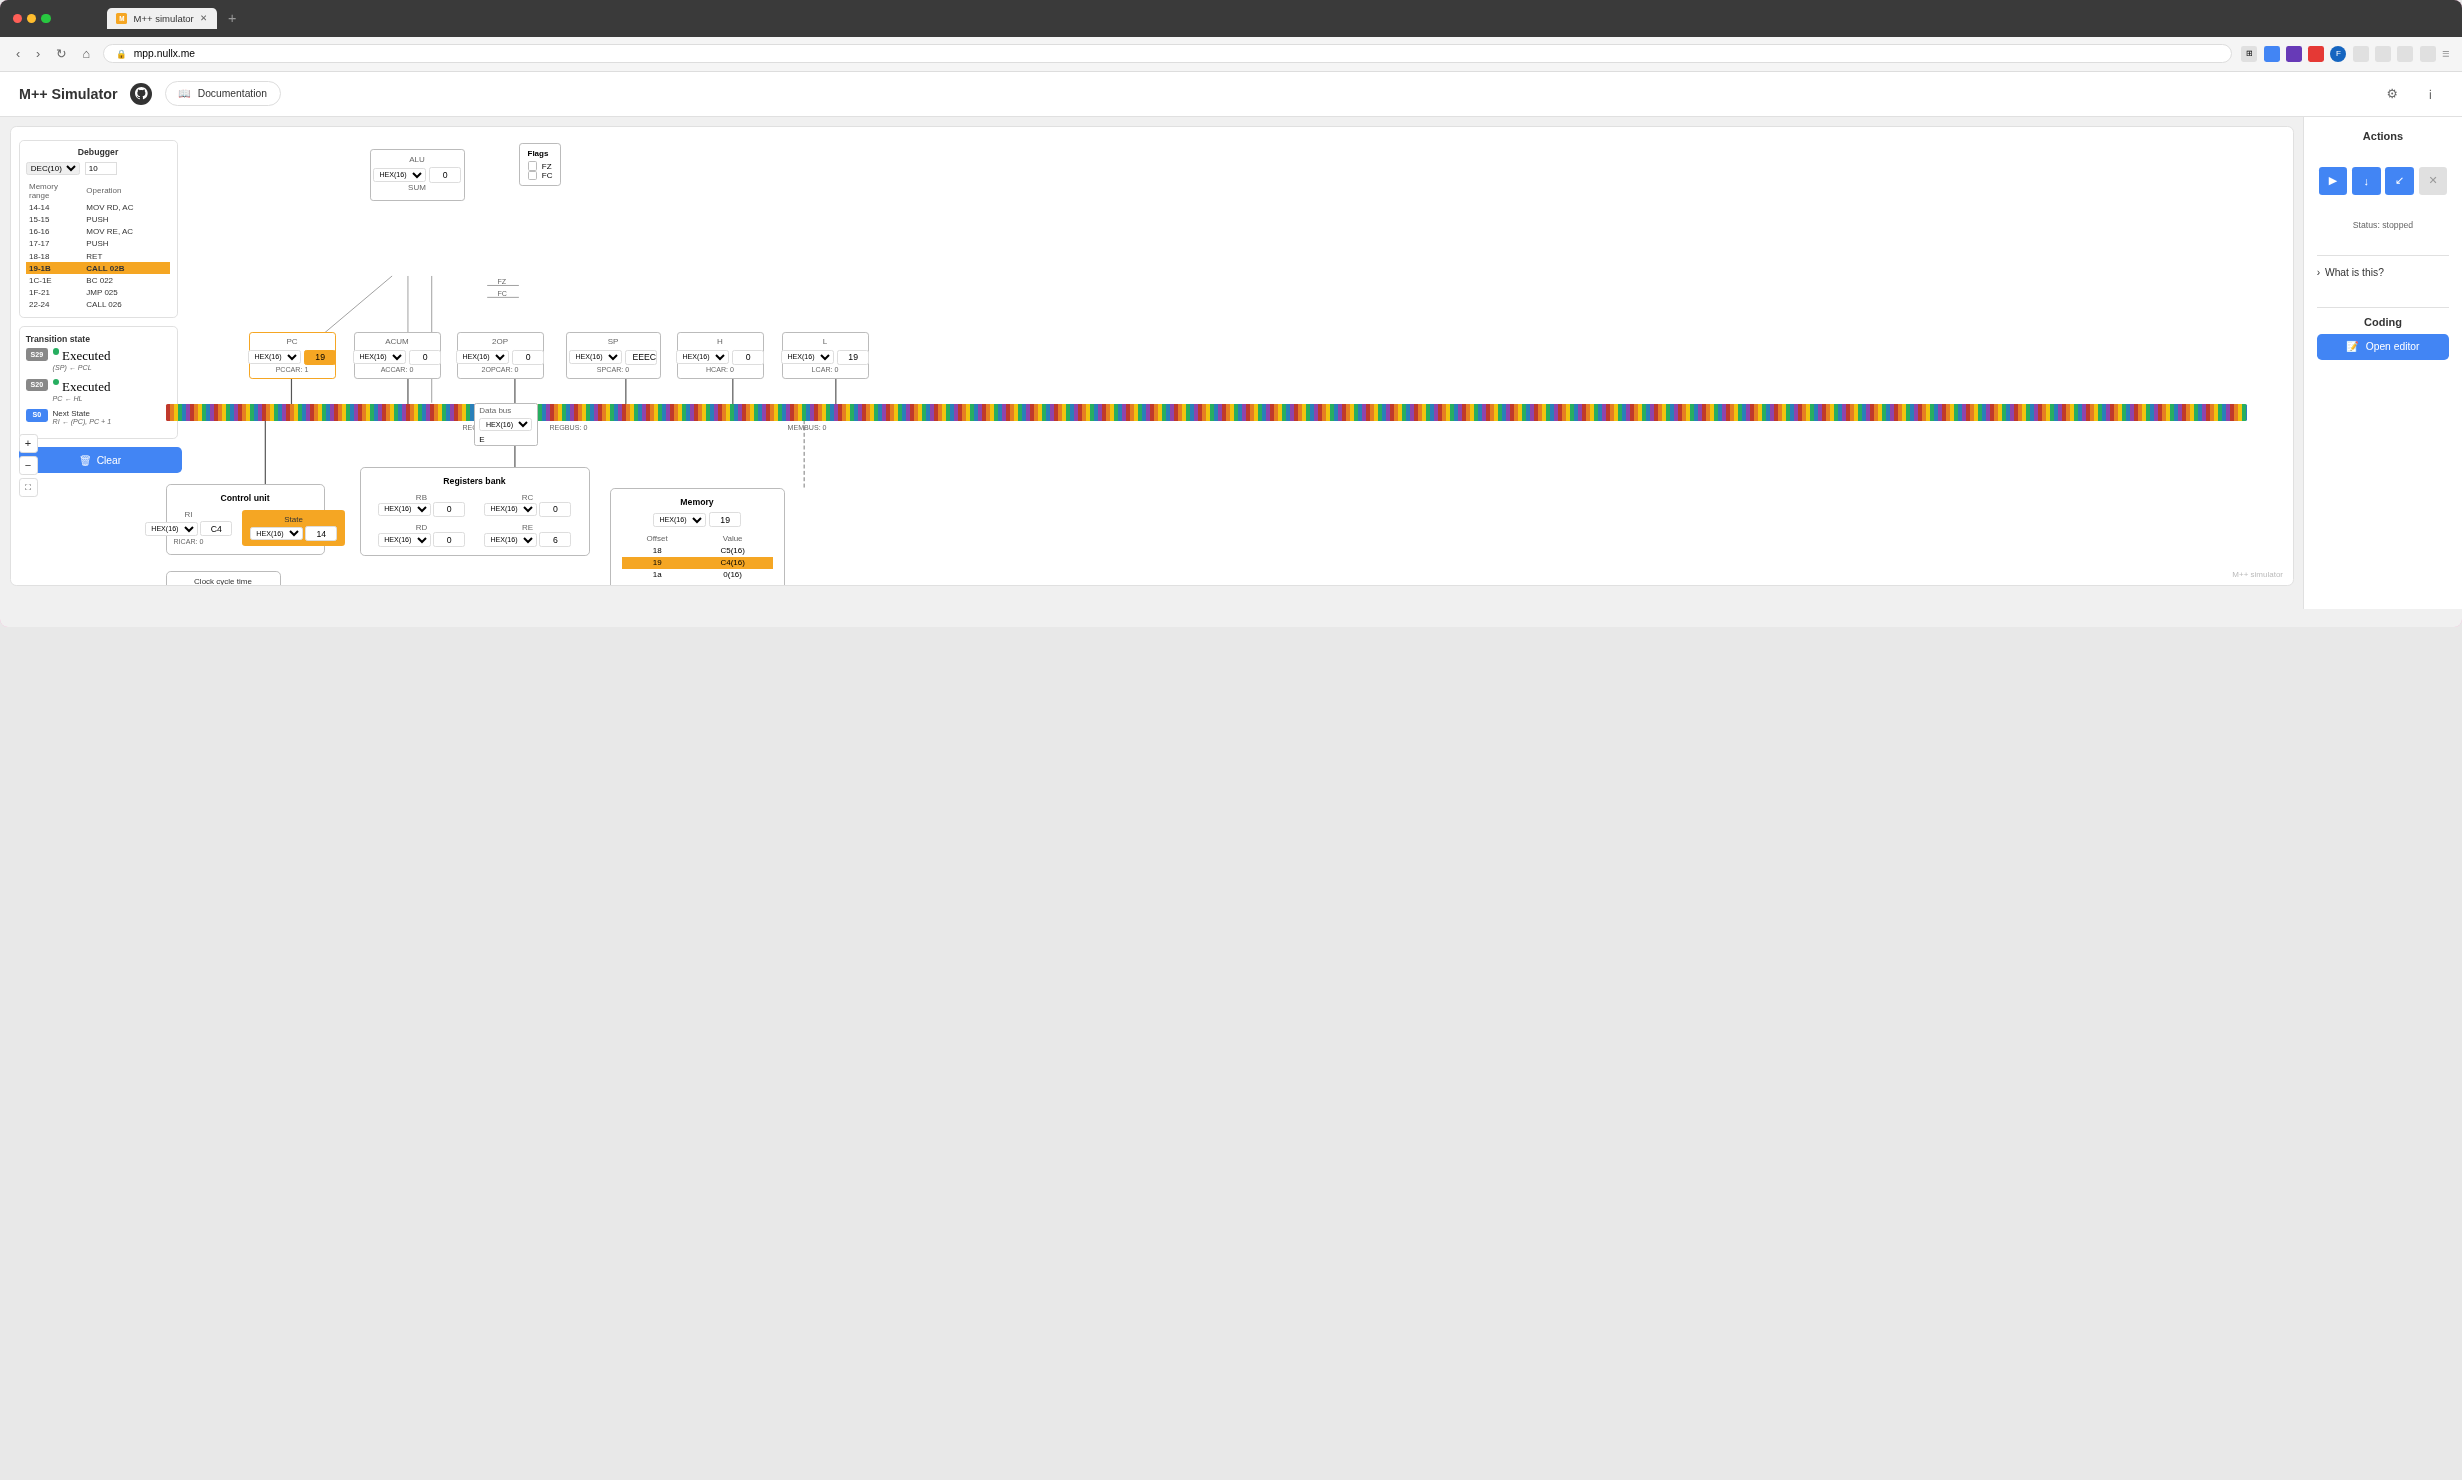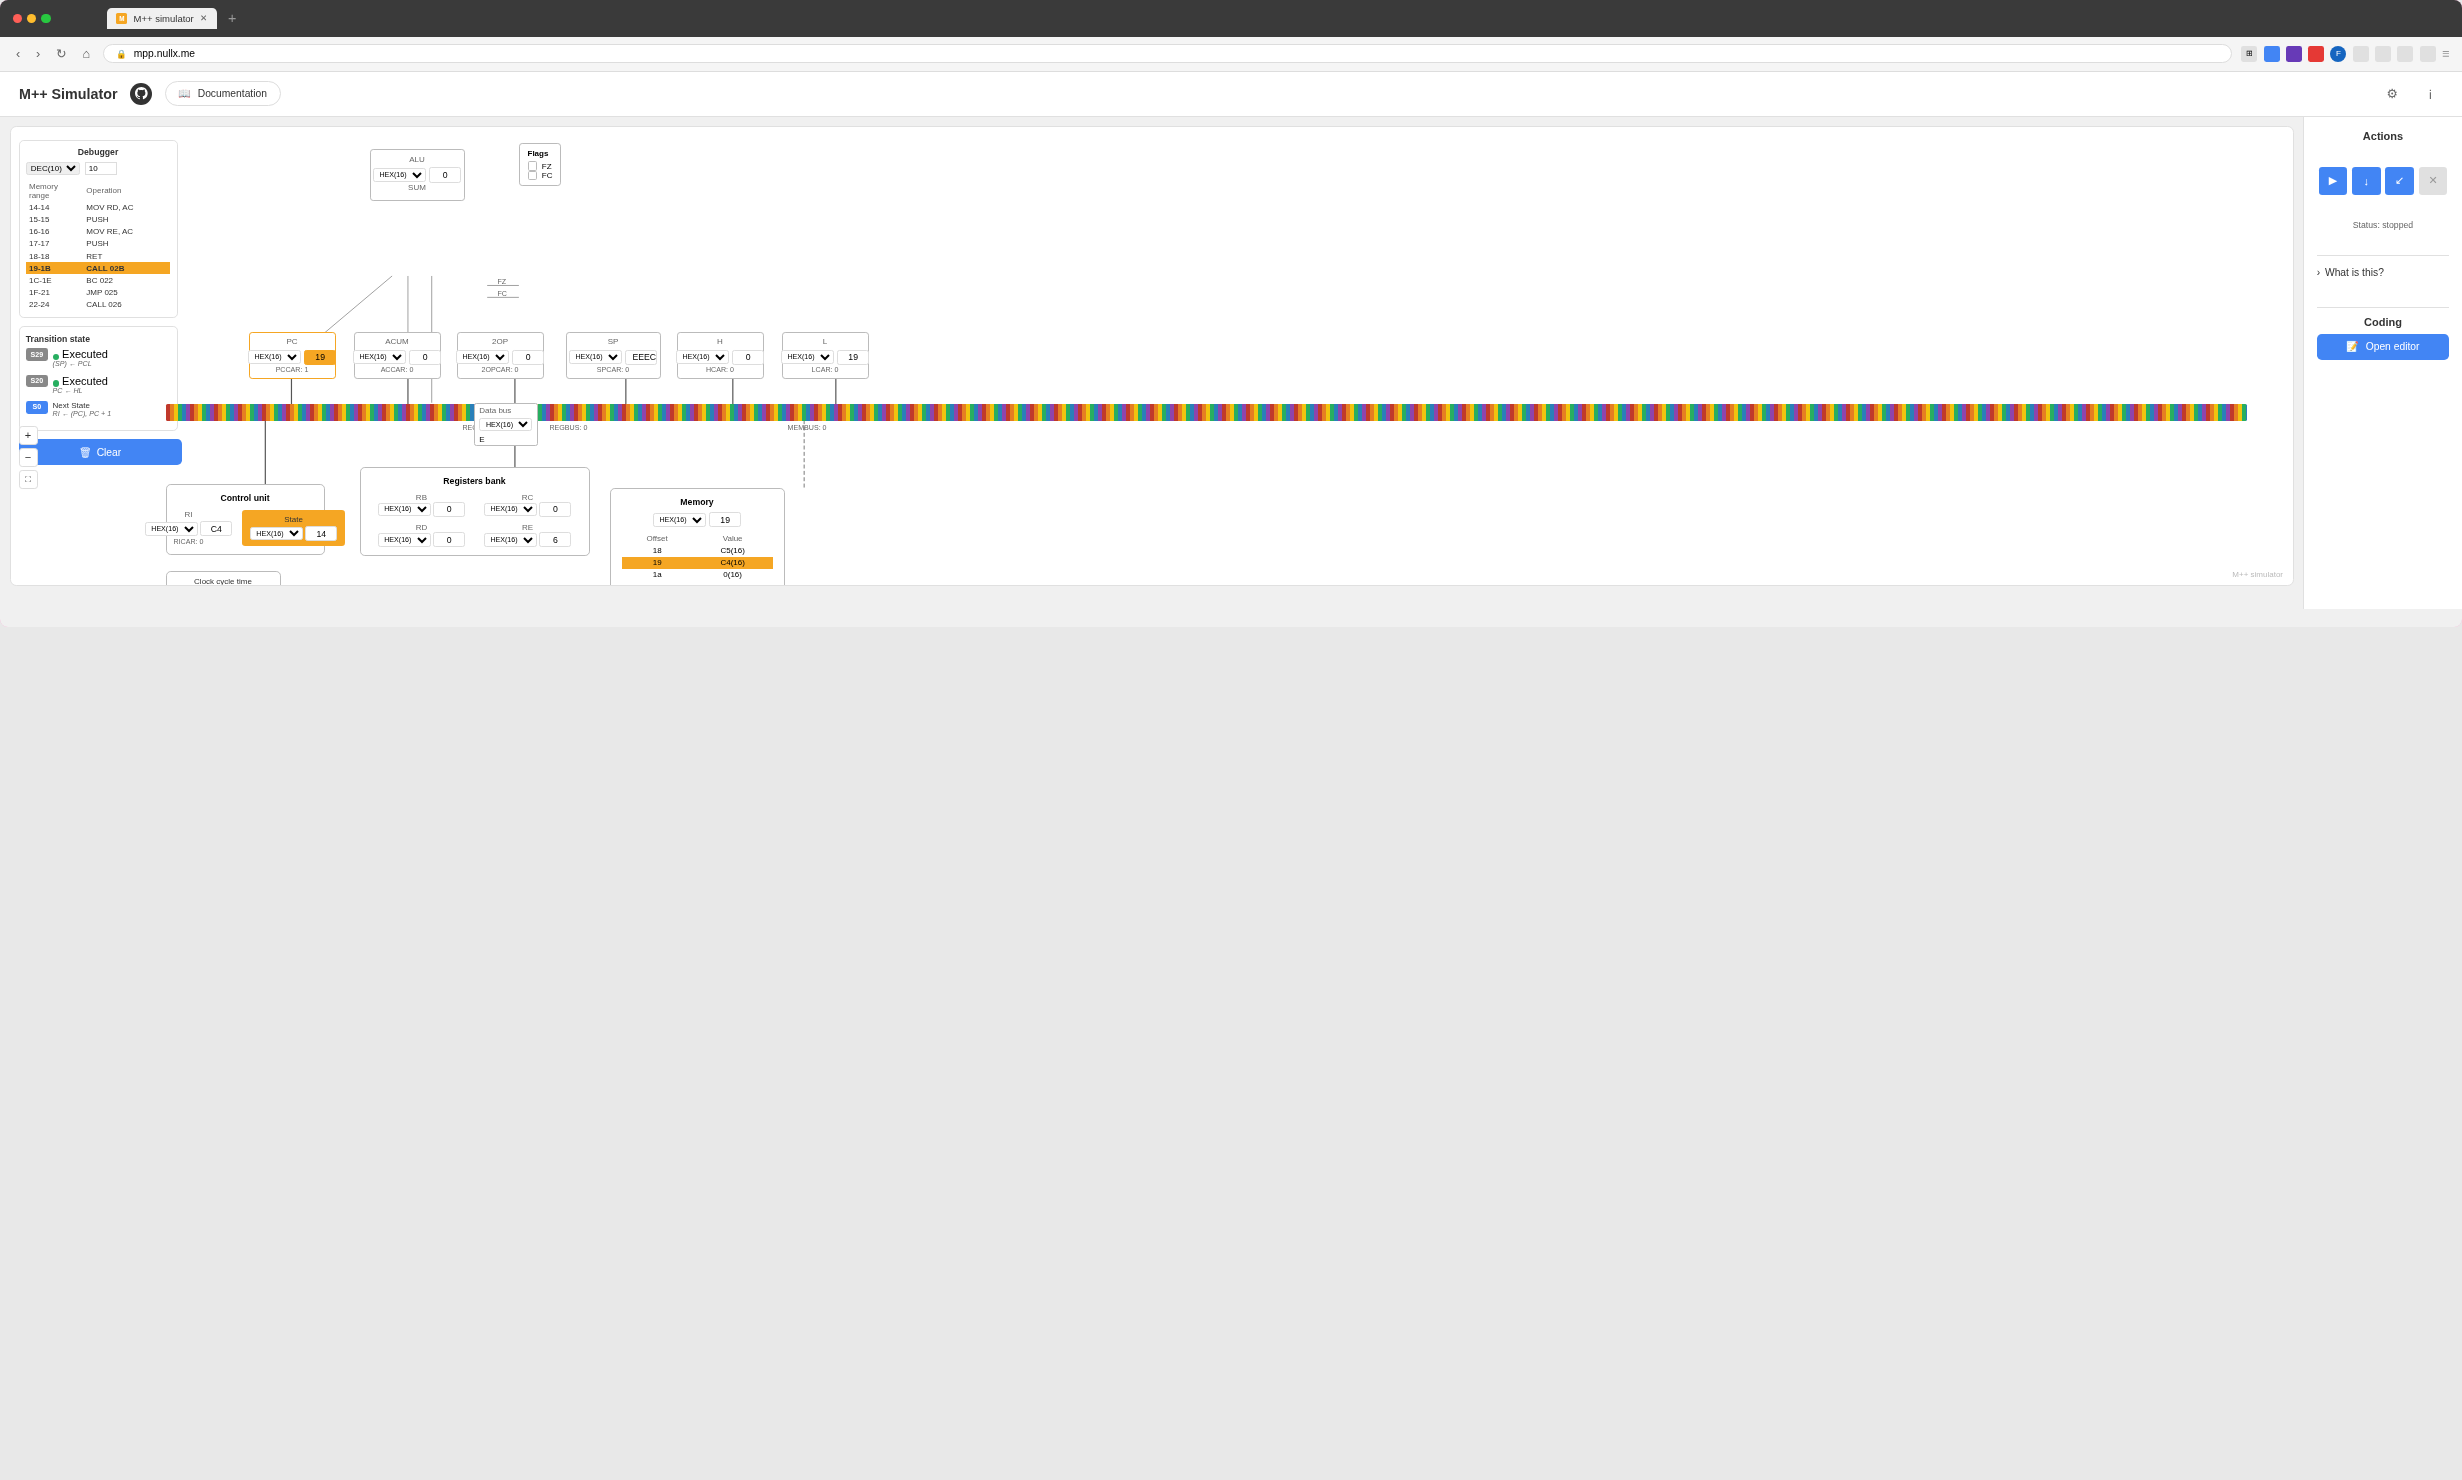--- a/index.html
+++ b/index.html
@@ -48,21 +48,21 @@
     .memory-table { width: 100%; border-collapse: collapse; font-size: 8px; }
     .memory-table th { text-align: left; color: #666; font-weight: normal; padding: 1.6px 3.2px; }
     .memory-table td { padding: 1.6px 3.2px; color: #333; }
     .memory-table tr.highlighted td { background: #f5a623; font-weight: bold; }
 
     .transition-panel { background: white; border: 0.8px solid #e0e0e0; border-radius: 4.8px; padding: 6.3px; width: 159px; }
     .transition-title { font-size: 8.7px; font-weight: 600; margin-bottom: 4.8px; color: #333; }
     .transition-item { display: flex; align-items: flex-start; gap: 4.8px; margin-bottom: 6.3px; font-size: 8px; }
     .state-badge { width: 22px; height: 12.7px; border-radius: 2.4px; display: flex; align-items: center; justify-content: center; font-size: 7.1px; font-weight: bold; color: white; flex-shrink: 0; }
     .transition-desc { display: flex; flex-direction: column; }
-    .exec-label { display: flex; align-items: flex-end; gap: 3.2px; font-size: 11px; }
+    .exec-label { display: flex; align-items: flex-start; gap: 3.2px; font-size: 13px; font-family: Liberation Serif, serif; }
     .green-dot { width: 6.3px; height: 6.3px; border-radius: 50%; background: #27ae60; flex-shrink: 0; }
     .next-label { font-size: 8px; color: #333; font-weight: 500; }
     .sub-text { font-size: 7.1px; color: #666; font-style: italic; }
     .zoom-btn { width: 19px; height: 19px; border: 0.8px solid #ddd; border-radius: 3.2px; background: white; cursor: pointer; display: flex; align-items: center; justify-content: center; font-size: 11px; color: #333; }
     .fullscreen-btn { width: 19px; height: 19px; border: 0.8px solid #ddd; border-radius: 3.2px; background: white; cursor: pointer; display: flex; align-items: center; justify-content: center; font-size: 8px; color: #333; }
     .mem-table { width: 100%; border-collapse: collapse; font-size: 8px; }
     .mem-table th { text-align: center; color: #666; font-weight: normal; padding: 1.6px 3.2px; }
     .mem-table td { padding: 1.6px 3.2px; text-align: center; }
     .mem-table tr.highlighted td { background: #f5a623; }
 

